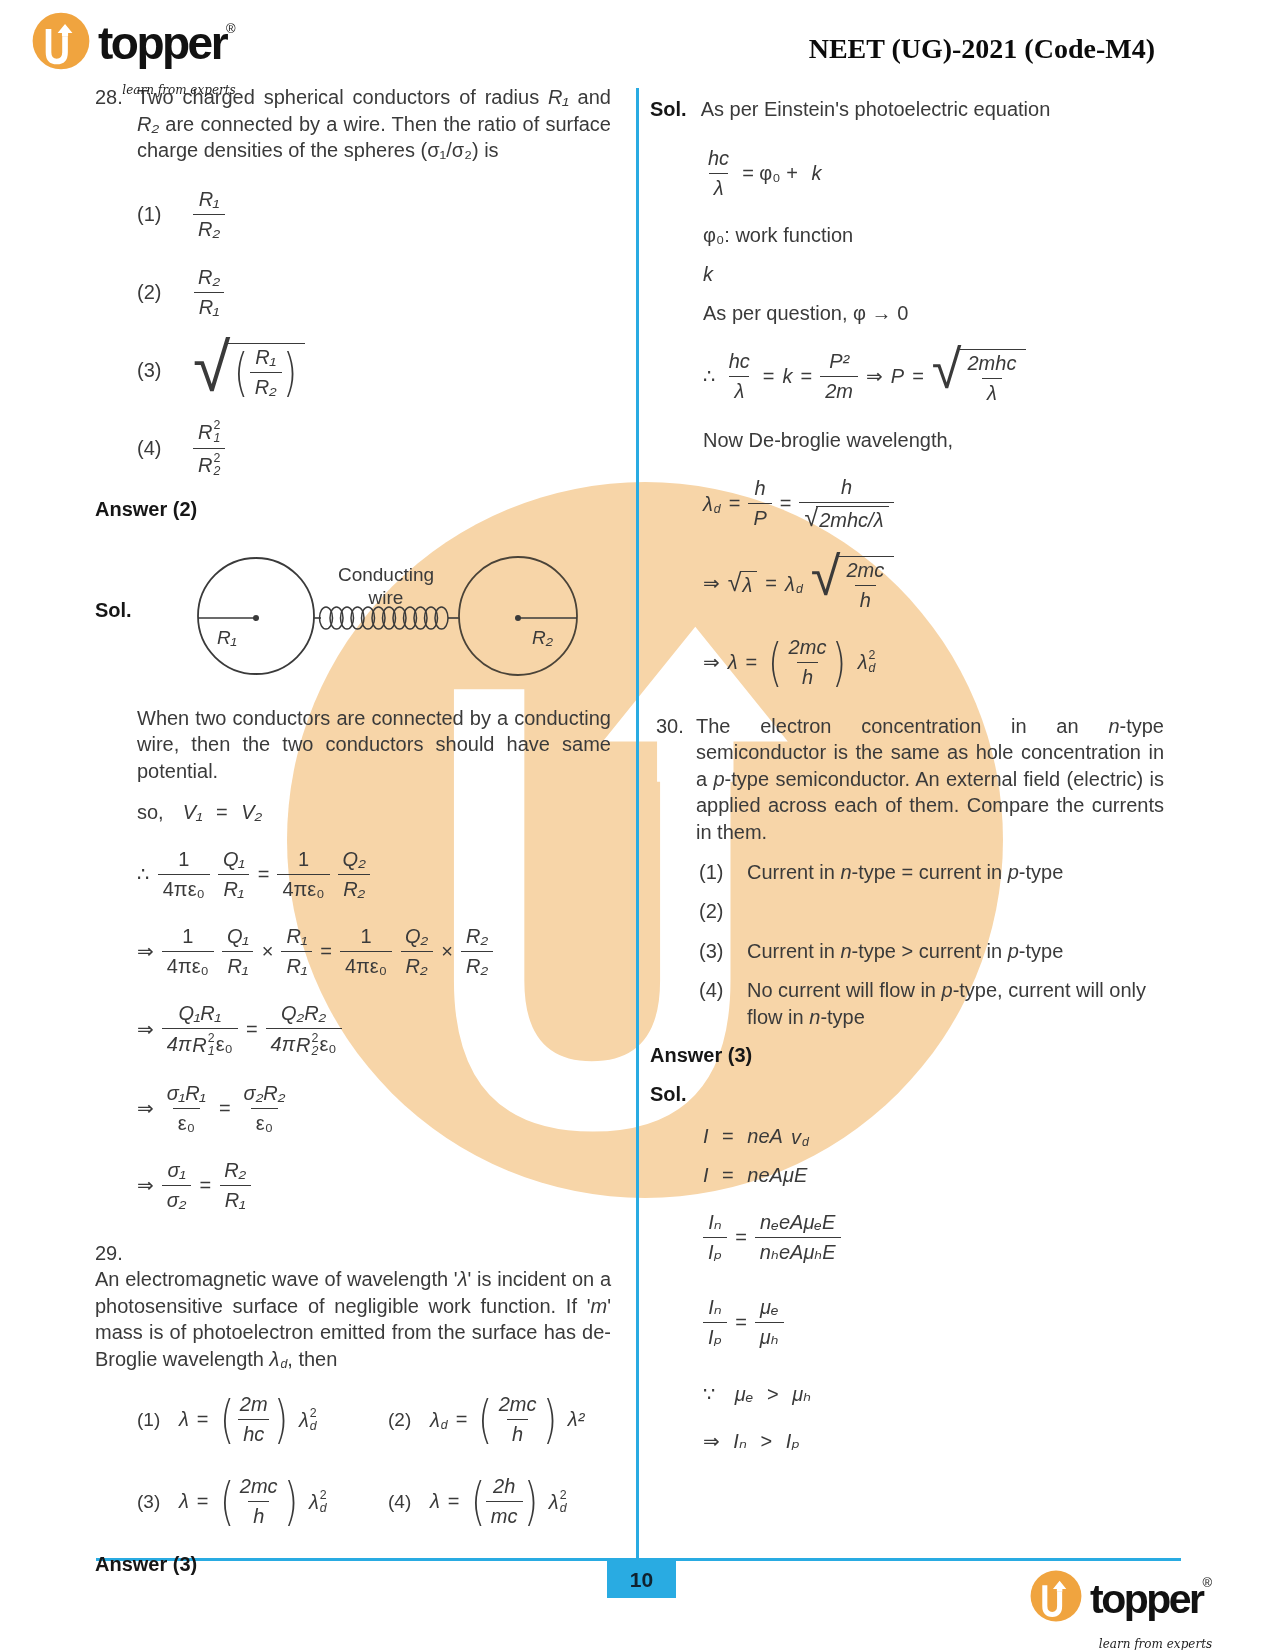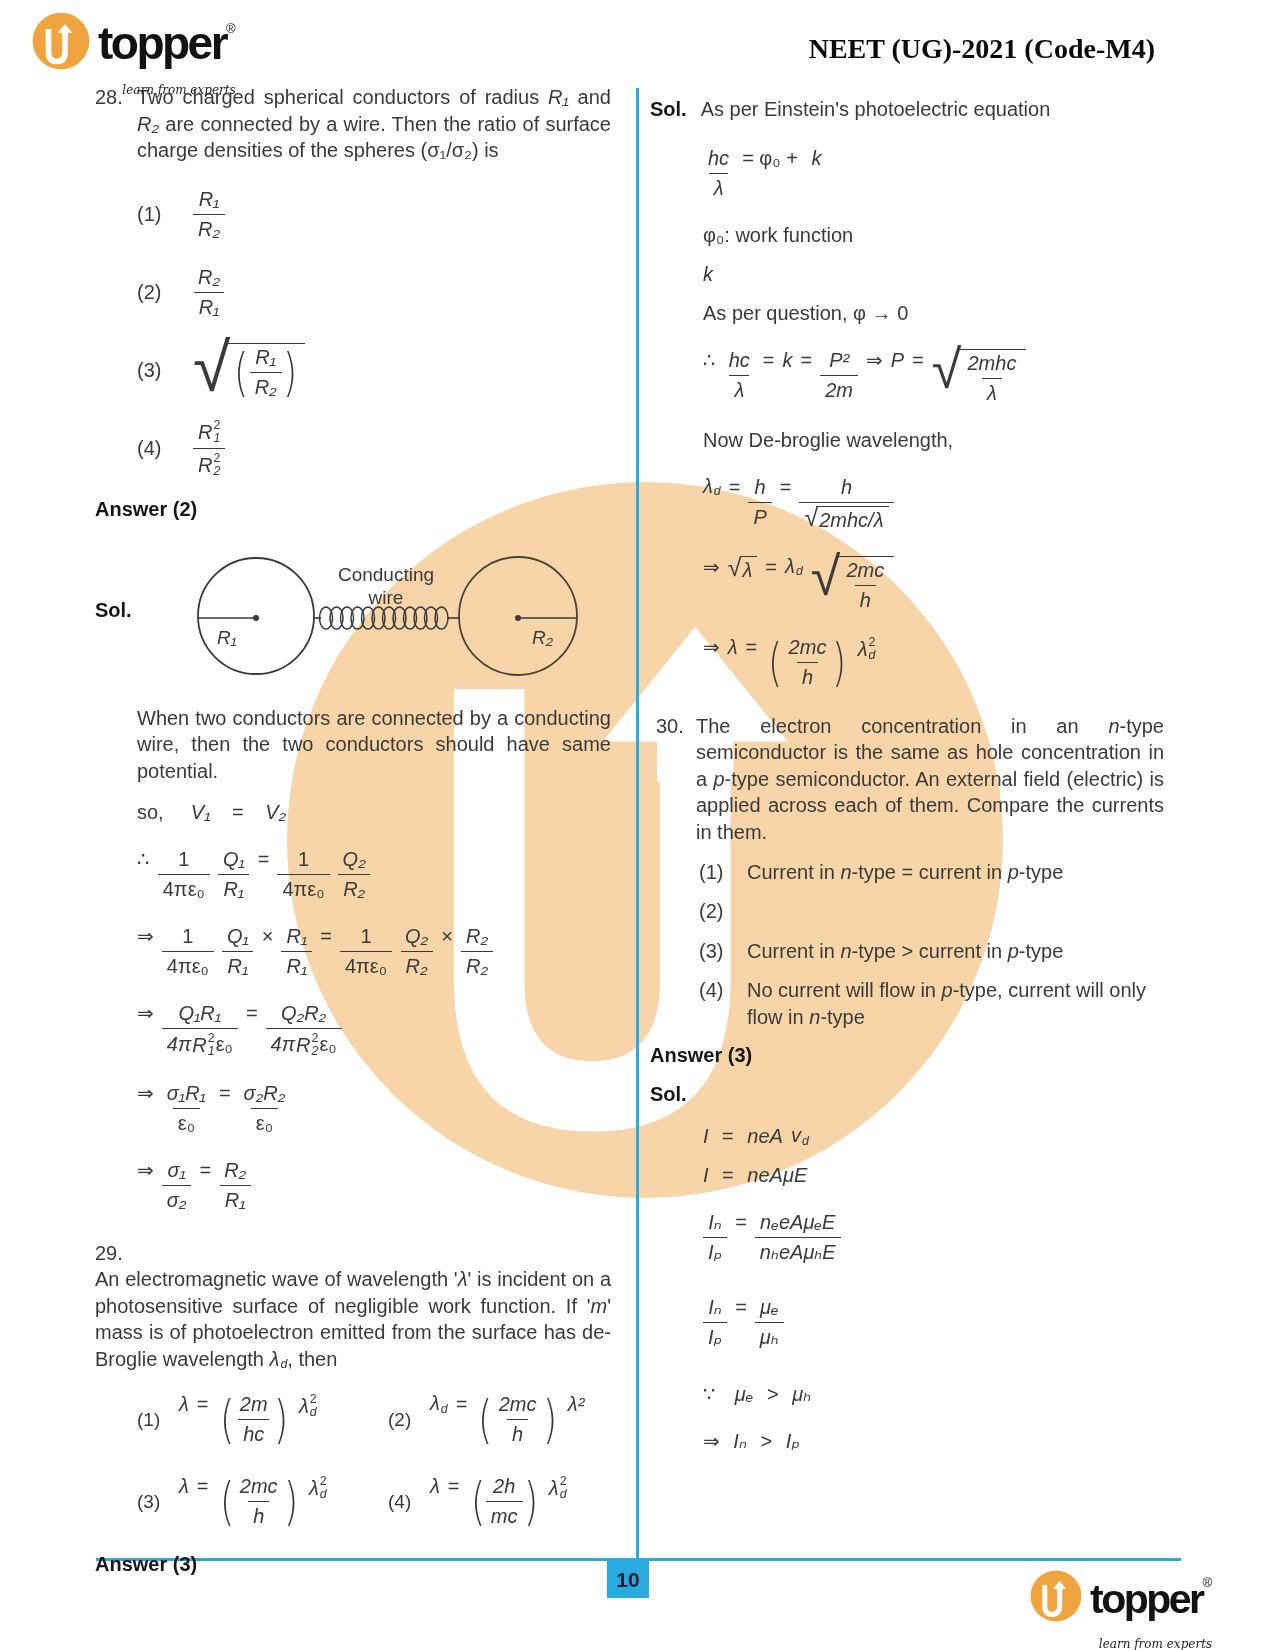--- a/index.html
+++ b/index.html
@@ -15,38 +15,38 @@
   .logo-word{font-weight:bold;color:#121212;letter-spacing:-2.5px;line-height:1;margin-left:8px;}
   .logo-top .logo-word{font-size:46px;margin-top:8px;}
   .logo-bottom .logo-word{font-size:41px;margin-top:6px;}
   .logo-reg{font-size:13px;vertical-align:26px;letter-spacing:0;font-weight:normal;}
   .logo-tagline{font-family:"DejaVu Serif",serif;font-style:italic;font-size:12px;color:#1d1d1d;
                 text-align:right;letter-spacing:0;margin-top:18px;font-weight:normal;}
   .doc-title{position:absolute;left:640px;top:33px;width:515px;text-align:right;z-index:2;
              font-family:"Liberation Serif","DejaVu Serif",serif;font-weight:bold;font-size:28px;color:#0b0b0b;}
   .vdivider{position:absolute;left:636px;top:88px;width:3px;height:1472px;background:#29ABE2;z-index:1;}
   .hline{position:absolute;left:96px;top:1558px;width:1085px;height:3px;background:#29ABE2;z-index:1;}
-  .page-badge{position:absolute;left:607px;top:1561px;width:42px;height:37px;background:#29ABE2;z-index:2;
+  .page-badge{position:absolute;left:607px;top:1561px;width:69px;height:37px;background:#29ABE2;z-index:2;
               display:flex;align-items:center;justify-content:center;font-size:21px;font-weight:bold;color:#10222e;}
   
   .col{position:absolute;top:0;z-index:1;}
   .col-left{left:95px;top:84px;width:516px;}
   .col-right{left:650px;top:96px;width:514px;}
   
   .qrow{display:flex;font-size:20px;line-height:1.33;}
   .qnum{flex:none;width:42px;}
   .qtext{flex:1;text-align:justify;}
   .ftext{text-align:justify;font-size:20px;line-height:1.33;}
   .para{margin:14px 0 0 42px;}
   .answer{font-weight:bold;color:#161616;font-size:20px;margin:18px 0 0 0;}
   .solrow{display:flex;column-gap:14px;font-size:20px;line-height:1.33;margin-top:14px;}
   .sol-b{flex:none;font-weight:bold;color:#161616;}
   .it{font-style:italic;}
   
-  .fline{display:flex;align-items:flex-start;column-gap:8px;font-size:20px;line-height:1.15;flex-wrap:nowrap;}
+  .fline{display:flex;align-items:center;column-gap:8px;font-size:20px;line-height:1.15;flex-wrap:nowrap;}
   .eq{margin:24px 0 24px 42px;}
   .eq-r{margin:24px 0 24px 53px;}
   .line-r{margin:16px 0 16px 53px;}
   .fline .tok{white-space:pre;}
   .frac{display:inline-flex;flex-direction:column;align-items:center;text-align:center;}
   .frac .num{padding:0 5px 3px;display:inline-flex;align-items:center;justify-content:center;column-gap:1px;}
   .frac .den{border-top:1.7px solid #3a3a3a;padding:3px 5px 0;display:inline-flex;align-items:center;justify-content:center;column-gap:1px;}
   .sqrt{display:inline-flex;align-items:flex-start;}
   .sqrt .rad{line-height:0.95;font-size:1.25em;}
   .sqrt .cand{border-top:1.8px solid #3a3a3a;padding:2px 5px 0 3px;margin-left:-2px;
@@ -231,21 +231,21 @@
         <text x="245" y="73" text-anchor="middle">wire</text>
         <circle cx="377" cy="85" r="59" fill="none" stroke="#4a4338" stroke-width="1.8"></circle>
         <circle cx="377" cy="87" r="3" fill="#3a3a3a"></circle>
         <line x1="377" y1="87" x2="436" y2="87" stroke="#3a3a3a" stroke-width="1.6"></line>
         <text x="391" y="113" class="varlbl">R₂</text>
       </svg>
     </div>
 
     <div class="ftext para"><span class="tok">When two conductors are connected by a conducting wire, then the two conductors should have same potential.</span></div>
 
-    <div class="fline" style="margin:16px 0 0 42px;gap:16px;">
+    <div class="fline" style="margin:16px 0 0 42px;">
         <span class="tok">so,  </span>
         <span class="tok it">V₁</span>
         <span class="tok"> = </span>
         <span class="tok it">V₂</span>
       </div>
     <div class="fline eq">
         <span class="tok">∴</span>
         <span class="frac">
           <span class="num">
             <span class="tok">1</span>

